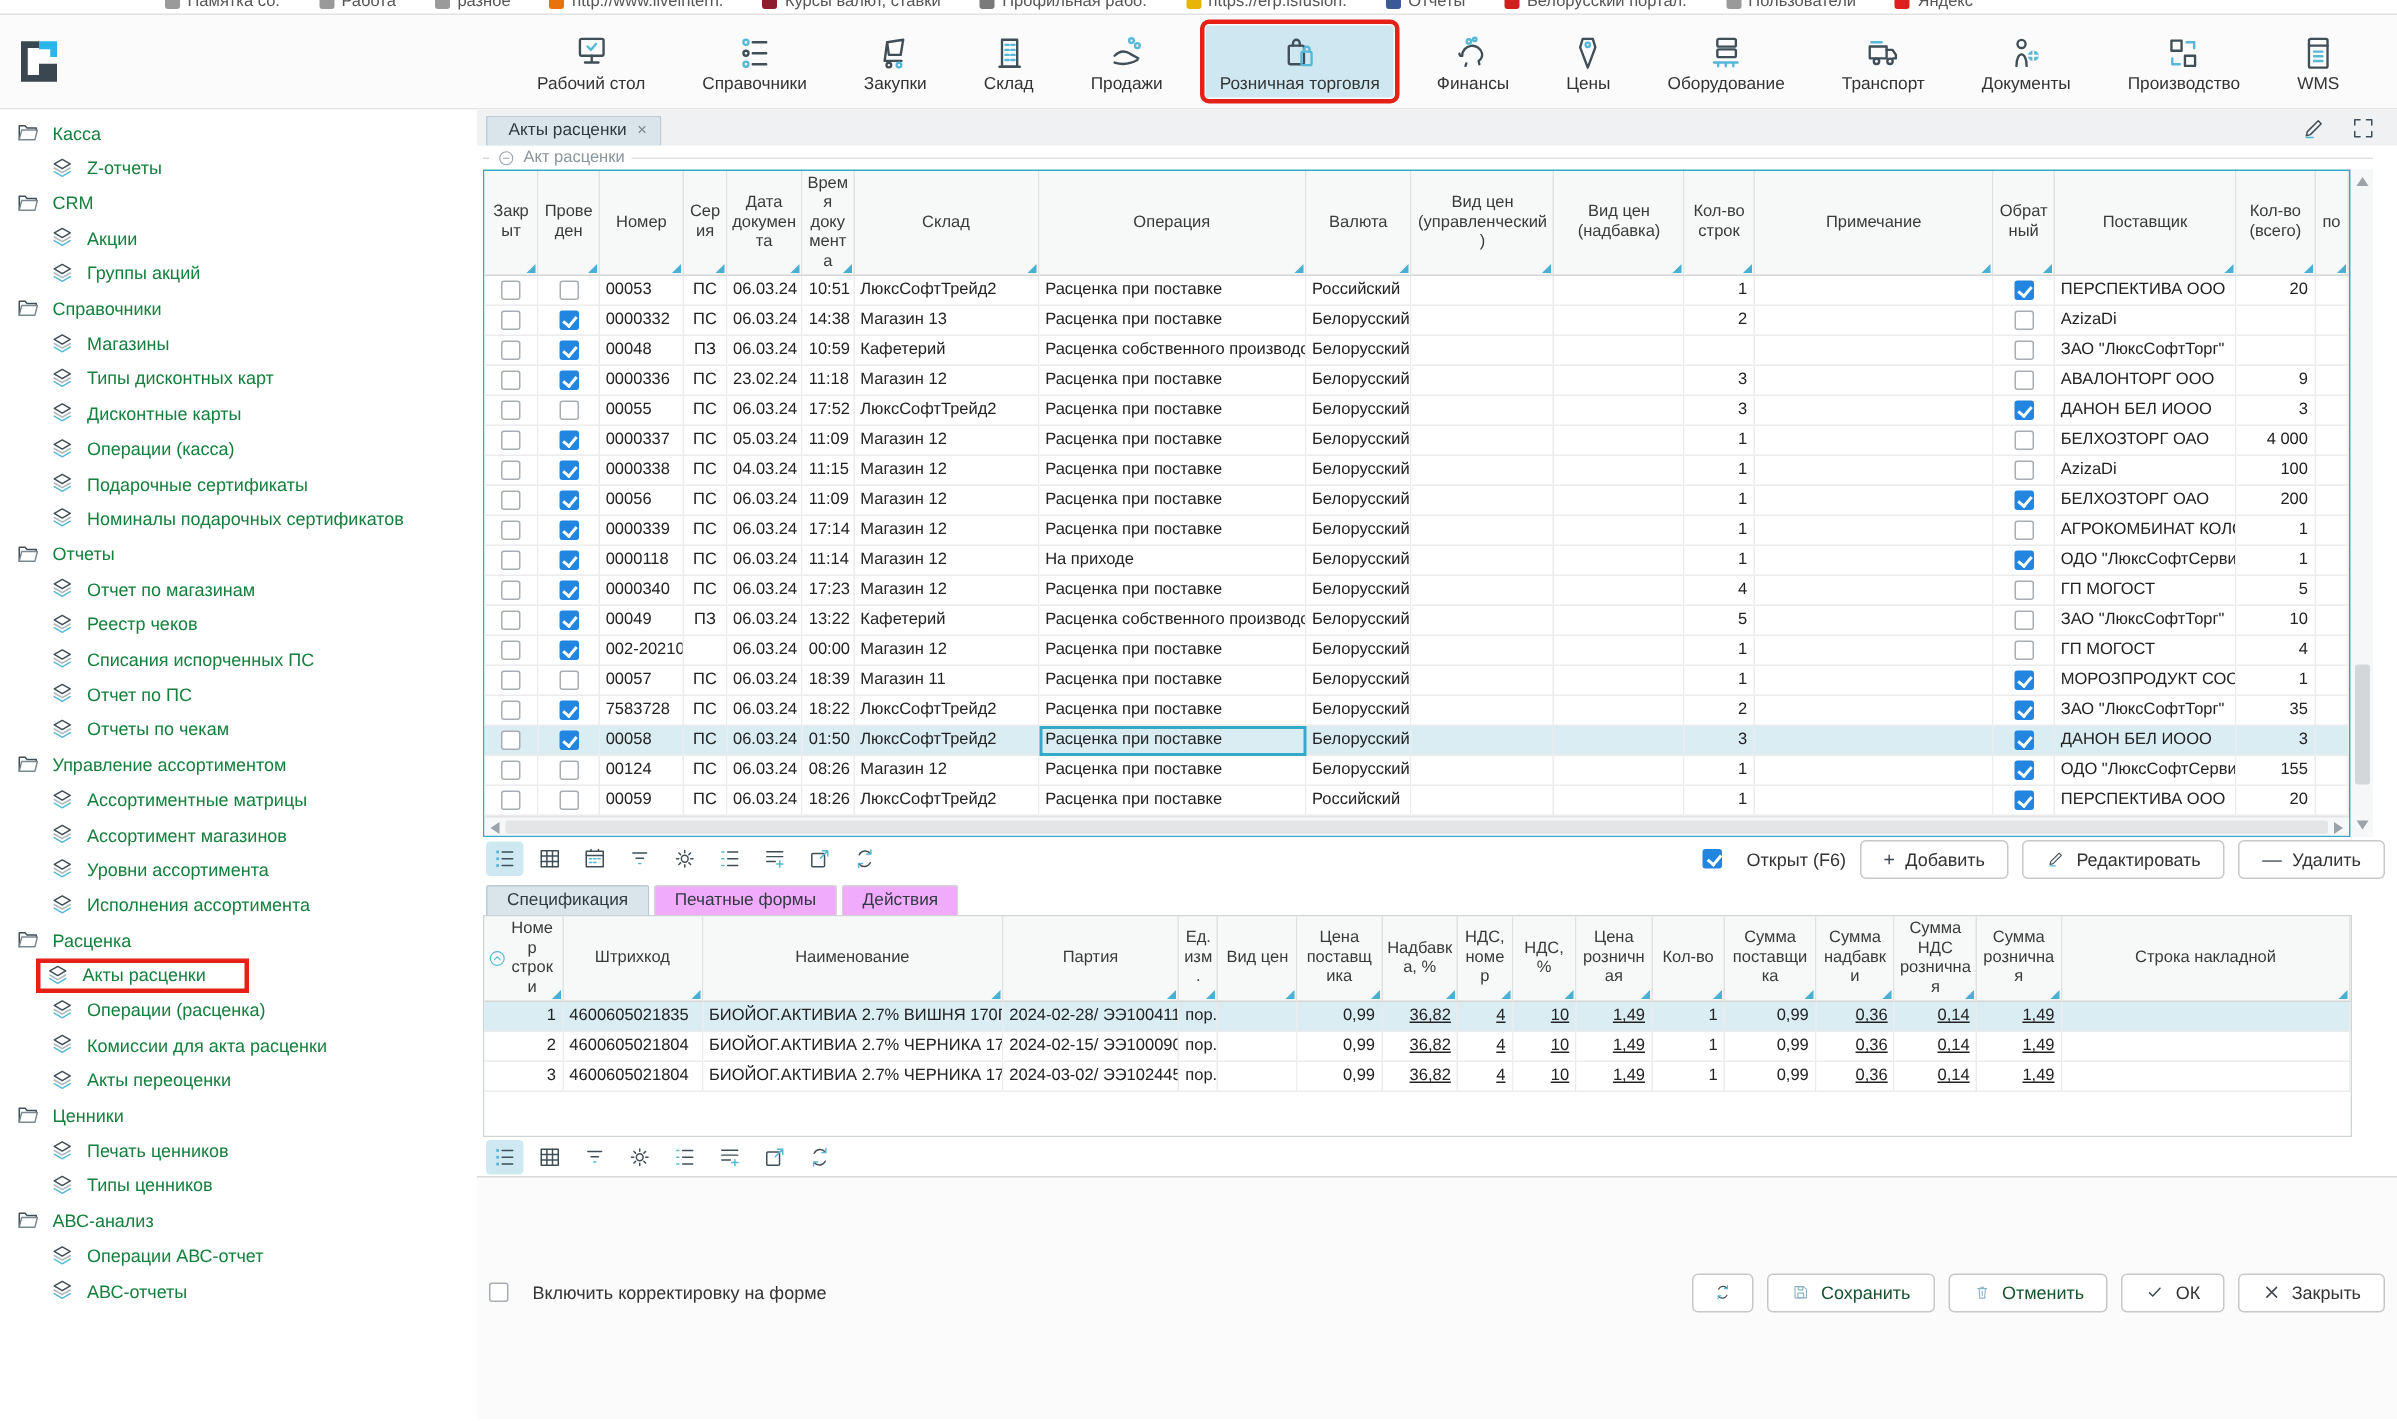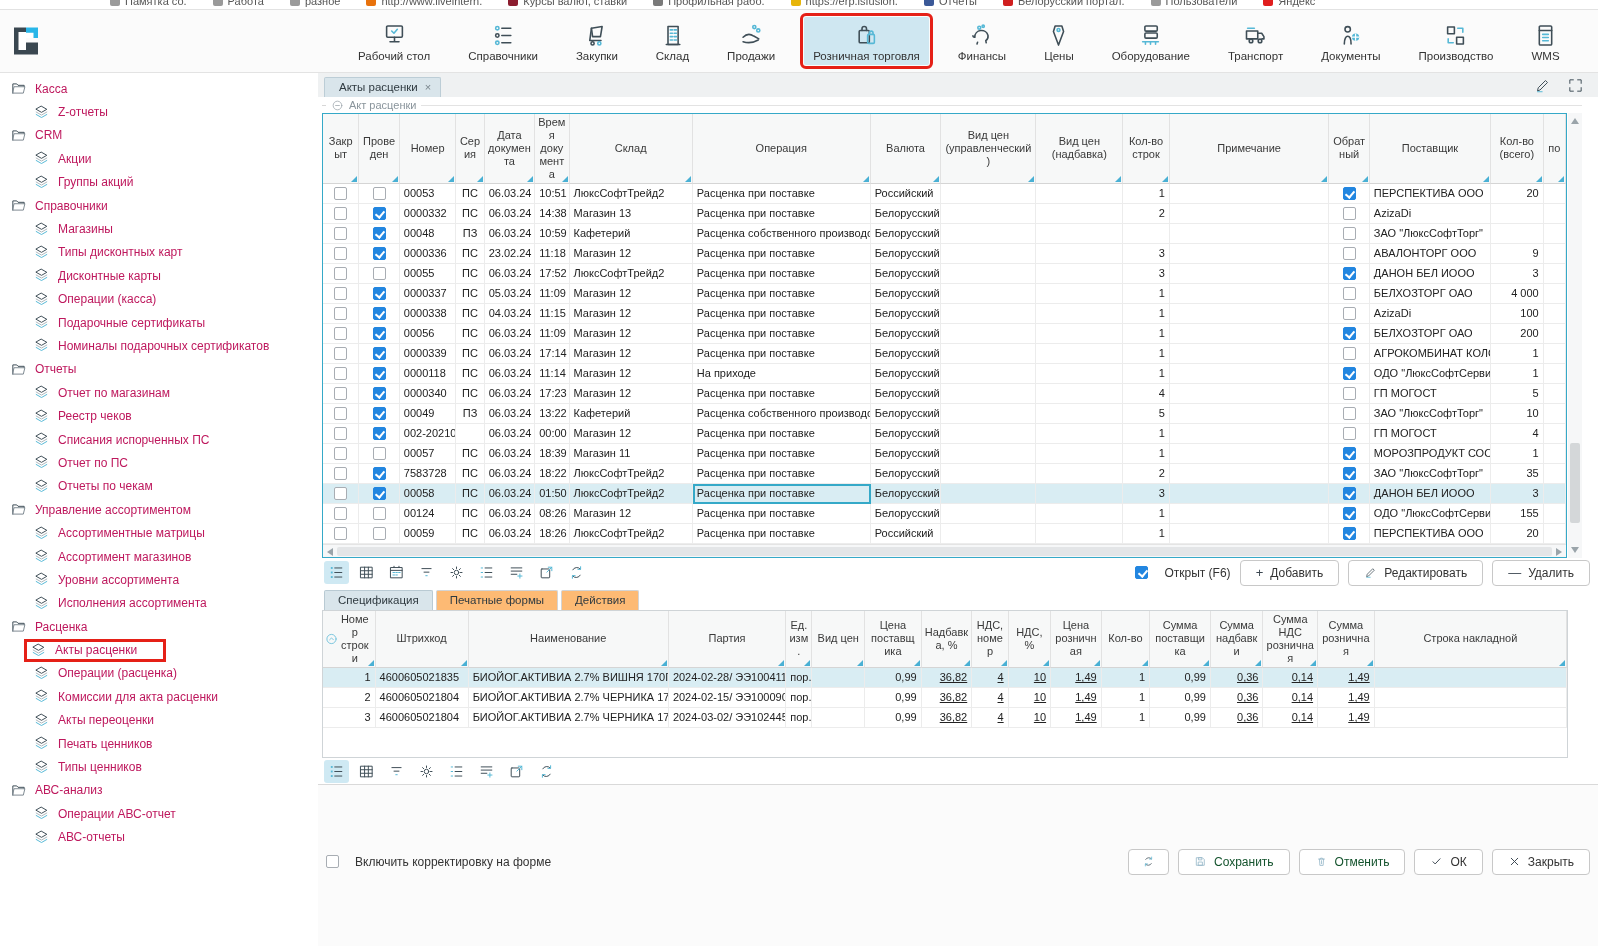--- a/index.html
+++ b/index.html
@@ -23,21 +23,21 @@
   .ico svg { fill:none; stroke:#3f4e57; stroke-width:1.4; stroke-linecap:round; stroke-linejoin:round; }
   .ico svg .a { stroke:#56b8d6; }
   .ico svg .af { fill:#56b8d6; stroke:none; }
   .ico.m svg { width:27px; height:27px; }
   .ico.s svg { width:17px; height:17px; }
   .ico.xs svg { width:13px; height:13px; }
 
   
   .content { display:flex; height:873px; }
   .sidebar { width:318px; flex:none; background:#fff; padding-top:4px; overflow:hidden; }
-  .tnode { height:23.4px; display:flex; align-items:center; gap:8px; padding-left:10px; font-size:12px; color:#be185d; white-space:nowrap; cursor:default; }
+  .tnode { height:23.4px; display:flex; align-items:center; gap:8px; padding-left:10px; font-size:12px; color:#15803d; white-space:nowrap; cursor:default; }
   .tnode.leaf { padding-left:30px; }
   .leaf-inner { display:inline-flex; align-items:center; gap:8px; padding:2px 10px 2px 3px; }
   .tnode.annotated .leaf-inner { border:3px solid #e52017; padding:0px 26px 0px 3px; margin-left:-6px; }
 
   .main { flex:1; background:#fff; display:flex; flex-direction:column; min-width:0; }
 
   
   .tabstrip { height:24px; background:#eff1f2; display:flex; align-items:flex-end; padding-left:6px; position:relative; flex:none; }
   .doc-tab { background:#d9e5eb; border:1px solid #bccdd6; border-bottom:none; border-radius:2px 2px 0 0; padding:3px 9px 4px 7px; font-size:11.5px; color:#2f3a40; display:flex; align-items:center; gap:7px; }
   .doc-tab .x { color:#7a868d; font-size:11px; }
@@ -89,21 +89,21 @@
   .ibtn { width:25px; height:23px; display:flex; align-items:center; justify-content:center; border-radius:3px; }
   .ibtn.active { background:#cfe9f3; }
   .right-controls { display:flex; align-items:center; gap:9px; }
   .cb-label { font-size:12px; color:#333; display:flex; align-items:center; gap:16px; }
   .btn { display:inline-flex; align-items:center; gap:7px; background:#fff; border:1px solid #c8c8c8; border-radius:4px; padding:3px 15px; font-size:12px; color:#333; height:26px; white-space:nowrap; }
   .btn .glyph { font-size:13px; color:#3b4650; }
   .btn.disabled { color:#14532d; }
   .btn.icon-only { padding:3px 13px; }
 
   .detail-tabs { display:flex; gap:3px; padding:0 0 0 6px; align-items:flex-end; height:22px; flex:none; }
-  .dtab { font-size:11.5px; color:#2f3a40; padding:3px 13px 4px 13px; border:1px solid #d4d4d4; border-bottom:none; border-radius:2px 2px 0 0; background:#fdba74; }
+  .dtab { font-size:11.5px; color:#2f3a40; padding:3px 13px 4px 13px; border:1px solid #d4d4d4; border-bottom:none; border-radius:2px 2px 0 0; background:#f0abfc; }
   .dtab.active { background:#d9e5eb; border-color:#b9cad3; }
 
   .spec-toolbar { height:26px; display:flex; align-items:center; padding-left:6px; flex:none; }
 
   .form-footer { border-top:1px solid #d9d9d9; background:#fbfbfb; flex:1; display:flex; justify-content:space-between; align-items:center; padding:2px 8px 10px 8px; }
   .form-footer .buttons { display:flex; gap:9px; }
 </style>
 </head>
 <body>
 
@@ -632,20 +632,29 @@
             <span class="ico s">
               <svg viewBox="0 0 24 24">
                 <path d="M12 3.2l7.5 4.3-7.5 4.3-7.5-4.3z"></path>
                 <path style="stroke:#aeb6bb" d="M4.5 11.3l7.5 4.3 7.5-4.3"></path>
                 <path class="a" d="M4.5 14.8l7.5 4.3 7.5-4.3"></path>
               </svg>
             </span>
             <span>Акты переоценки</span>
           </span>
         </div>
+        <div class="tnode">
+          <span class="ico s">
+            <svg viewBox="0 0 24 24">
+              <path d="M4 18.5V5.5h5.5l1.8 2H20v2"></path>
+              <path class="a" d="M6.3 9.5H21l-2.2 9H4z" style="stroke:#7d8991"></path>
+            </svg>
+          </span>
+          <span>Ценники</span>
+        </div>
         <div class="tnode leaf">
           <span class="leaf-inner">
             <span class="ico s">
               <svg viewBox="0 0 24 24">
                 <path d="M12 3.2l7.5 4.3-7.5 4.3-7.5-4.3z"></path>
                 <path style="stroke:#aeb6bb" d="M4.5 11.3l7.5 4.3 7.5-4.3"></path>
                 <path class="a" d="M4.5 14.8l7.5 4.3 7.5-4.3"></path>
               </svg>
             </span>
             <span>Печать ценников</span>

